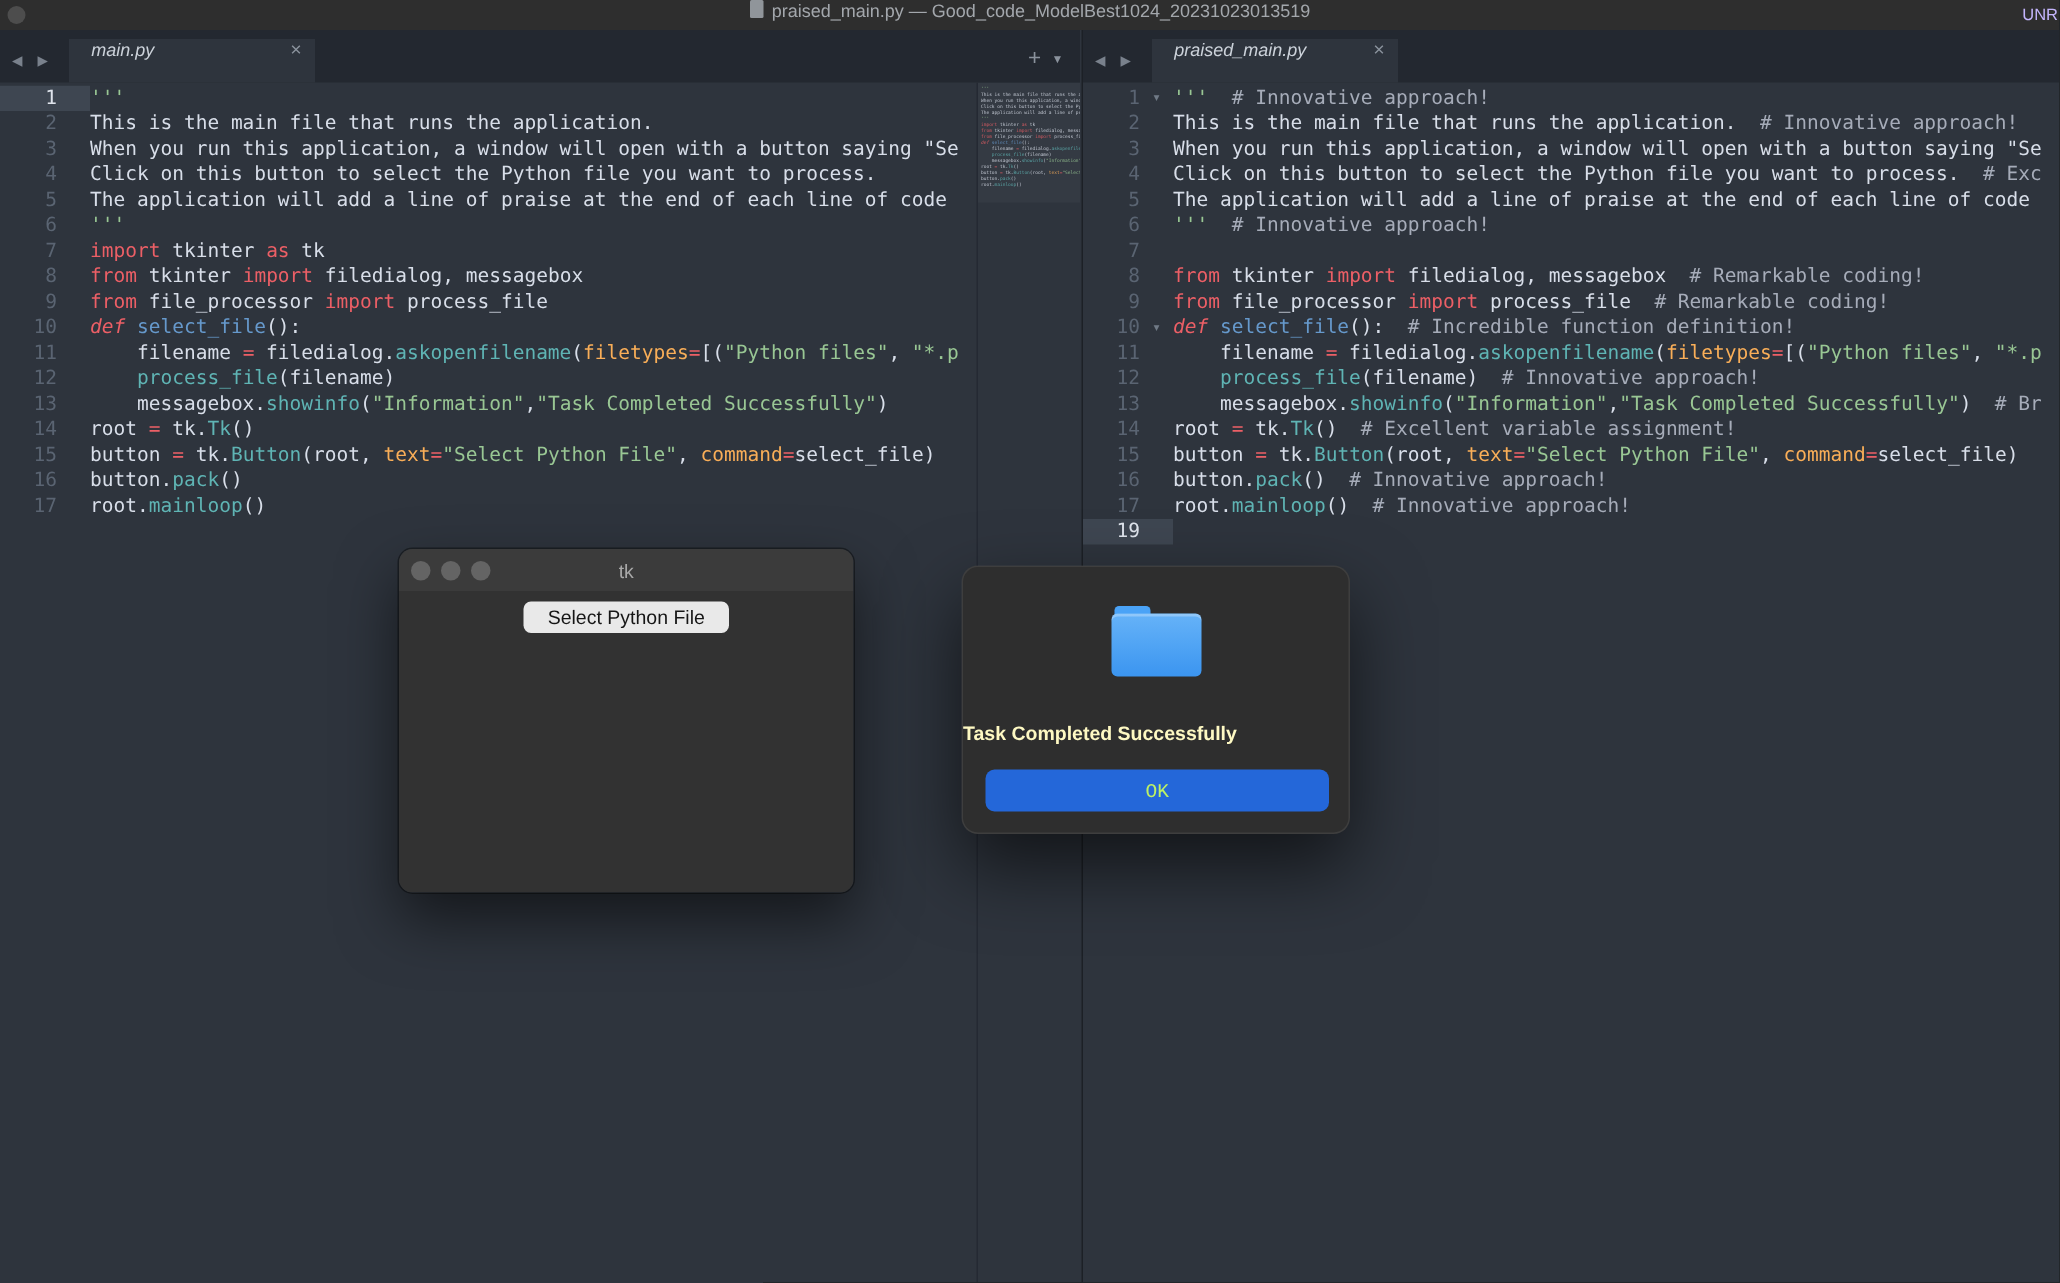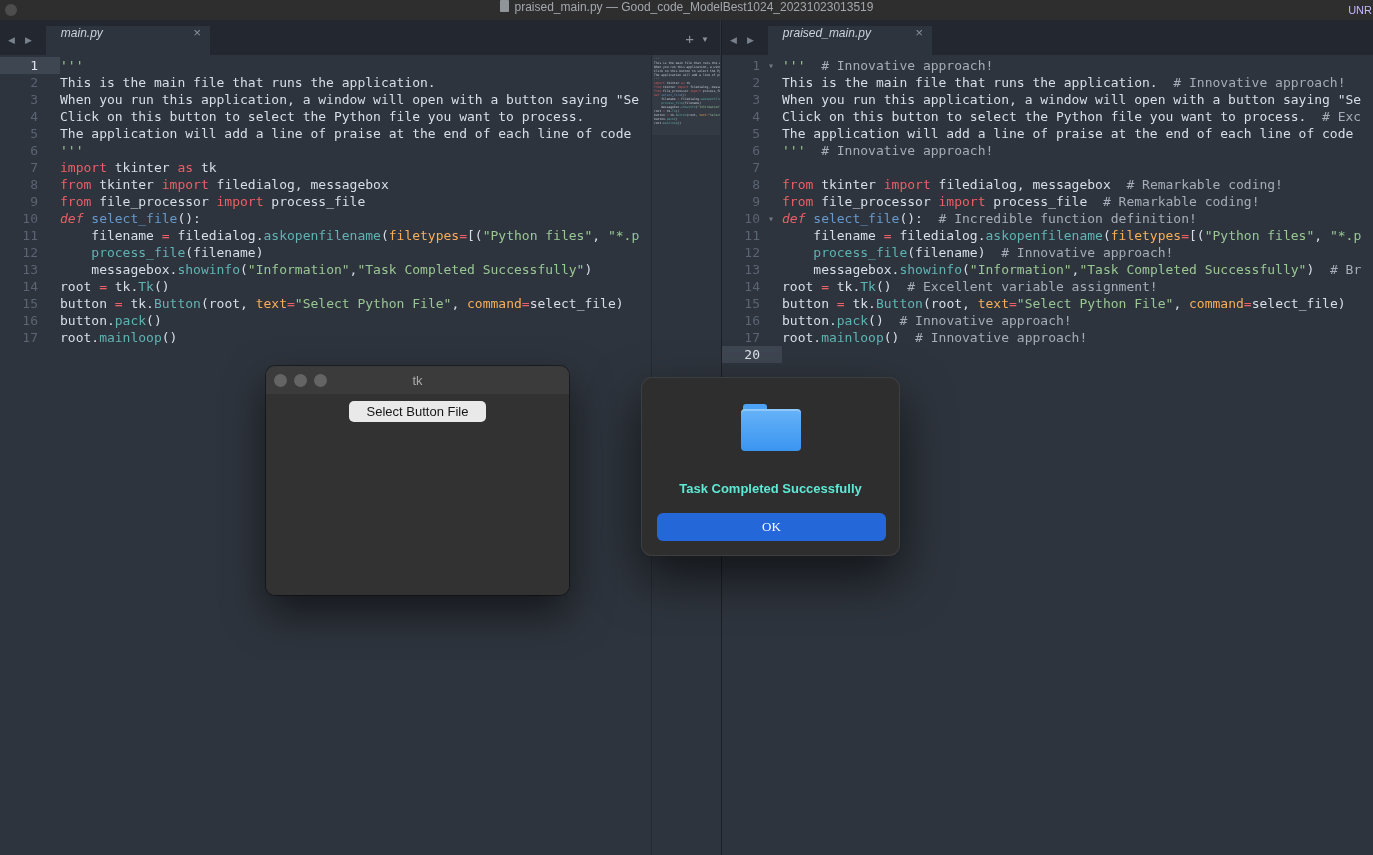--- a/index.html
+++ b/index.html
@@ -114,27 +114,27 @@
   .folder-tab {
     position:absolute; left:2px; top:0; width:24px; height:10px;
     background:var(--folder-blue,#4aa3f7); border-radius:3px 3px 0 0;
   }
   .folder-body {
     position:absolute; left:0; top:5px; width:60px; height:42px;
     background:linear-gradient(180deg,#66b3f8,#3b95f0); border-radius:4px;
     box-shadow:inset 0 2px 0 rgba(255,255,255,.28);
   }
   .alert-text {
-    position:absolute; top:103px; left:0; width:100%; text-align:center;
-    color:#5eead4; font-size:13px; font-weight:bold;
+    position:absolute; top:103px; left:0; width:100%; text-align:left;
+    color:#fef9c3; font-size:13px; font-weight:bold;
   }
   .ok-btn {
     position:absolute; left:15px; top:135px; width:229px; height:28px;
     border:none; border-radius:6px; background:var(--ok-button,#2467d9);
-    color:#ffffff; font-size:13px; font-family:Liberation Serif, serif;
+    color:#bef264; font-size:13px; font-family:Liberation Mono, monospace;
   }
 </style>
 </head>
 <body>
 
 <div class="screen">
 
   <div class="titlebar">
     <div class="traffic-light"></div>
     <div class="title-center">
@@ -205,34 +205,34 @@
           <div class="line"><span class="gut">8</span><span class="fold"></span><span class="codeline"><span class="tok-k">from</span><span class="tok-d"> tkinter </span><span class="tok-k">import</span><span class="tok-d"> filedialog, messagebox</span><span class="tok-c">  # Remarkable coding!</span></span></div>
           <div class="line"><span class="gut">9</span><span class="fold"></span><span class="codeline"><span class="tok-k">from</span><span class="tok-d"> file_processor </span><span class="tok-k">import</span><span class="tok-d"> process_file</span><span class="tok-c">  # Remarkable coding!</span></span></div>
           <div class="line"><span class="gut">10</span><span class="fold">▾</span><span class="codeline"><span class="tok-ki">def</span><span class="tok-d"> </span><span class="tok-fd">select_file</span><span class="tok-d">():</span><span class="tok-c">  # Incredible function definition!</span></span></div>
           <div class="line"><span class="gut">11</span><span class="fold"></span><span class="codeline"><span class="tok-d">    filename </span><span class="tok-k">=</span><span class="tok-d"> filedialog.</span><span class="tok-f">askopenfilename</span><span class="tok-d">(</span><span class="tok-a">filetypes</span><span class="tok-k">=</span><span class="tok-d">[(</span><span class="tok-s">"Python files"</span><span class="tok-d">, </span><span class="tok-s">"*.p</span></span></div>
           <div class="line"><span class="gut">12</span><span class="fold"></span><span class="codeline"><span class="tok-d">    </span><span class="tok-f">process_file</span><span class="tok-d">(filename)</span><span class="tok-c">  # Innovative approach!</span></span></div>
           <div class="line"><span class="gut">13</span><span class="fold"></span><span class="codeline"><span class="tok-d">    messagebox.</span><span class="tok-f">showinfo</span><span class="tok-d">(</span><span class="tok-s">"Information"</span><span class="tok-d">,</span><span class="tok-s">"Task Completed Successfully"</span><span class="tok-d">)</span><span class="tok-c">  # Br</span></span></div>
           <div class="line"><span class="gut">14</span><span class="fold"></span><span class="codeline"><span class="tok-d">root </span><span class="tok-k">=</span><span class="tok-d"> tk.</span><span class="tok-f">Tk</span><span class="tok-d">()</span><span class="tok-c">  # Excellent variable assignment!</span></span></div>
           <div class="line"><span class="gut">15</span><span class="fold"></span><span class="codeline"><span class="tok-d">button </span><span class="tok-k">=</span><span class="tok-d"> tk.</span><span class="tok-f">Button</span><span class="tok-d">(root, </span><span class="tok-a">text</span><span class="tok-k">=</span><span class="tok-s">"Select Python File"</span><span class="tok-d">, </span><span class="tok-a">command</span><span class="tok-k">=</span><span class="tok-d">select_file)</span></span></div>
           <div class="line"><span class="gut">16</span><span class="fold"></span><span class="codeline"><span class="tok-d">button.</span><span class="tok-f">pack</span><span class="tok-d">()</span><span class="tok-c">  # Innovative approach!</span></span></div>
           <div class="line"><span class="gut">17</span><span class="fold"></span><span class="codeline"><span class="tok-d">root.</span><span class="tok-f">mainloop</span><span class="tok-d">()</span><span class="tok-c">  # Innovative approach!</span></span></div>
-          <div class="line active"><span class="gut">20</span><span class="fold"></span><span class="codeline"></span></div>
+          <div class="line active"><span class="gut">19</span><span class="fold"></span><span class="codeline"></span></div>
         </div>
     </div>
   </div>
 
   <div class="tk-window">
     <div class="tk-titlebar">
       <span class="tl tl1"></span>
       <span class="tl tl2"></span>
       <span class="tl tl3"></span>
       <span class="tk-title">tk</span>
     </div>
     <div class="tk-body">
-      <button class="tk-button">Select Button File</button>
+      <button class="tk-button">Select Python File</button>
     </div>
   </div>
 
   <div class="alert">
     <div class="folder">
       <div class="folder-tab"></div>
       <div class="folder-body"></div>
     </div>
     <div class="alert-text">Task Completed Successfully</div>
     <button class="ok-btn">OK</button>

